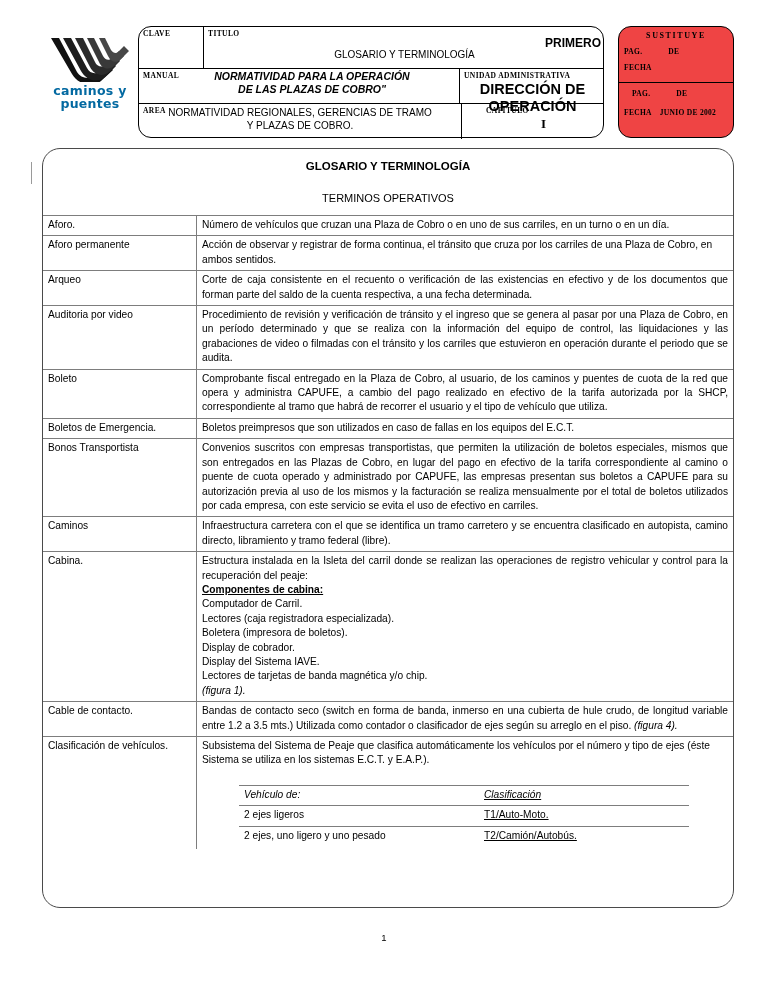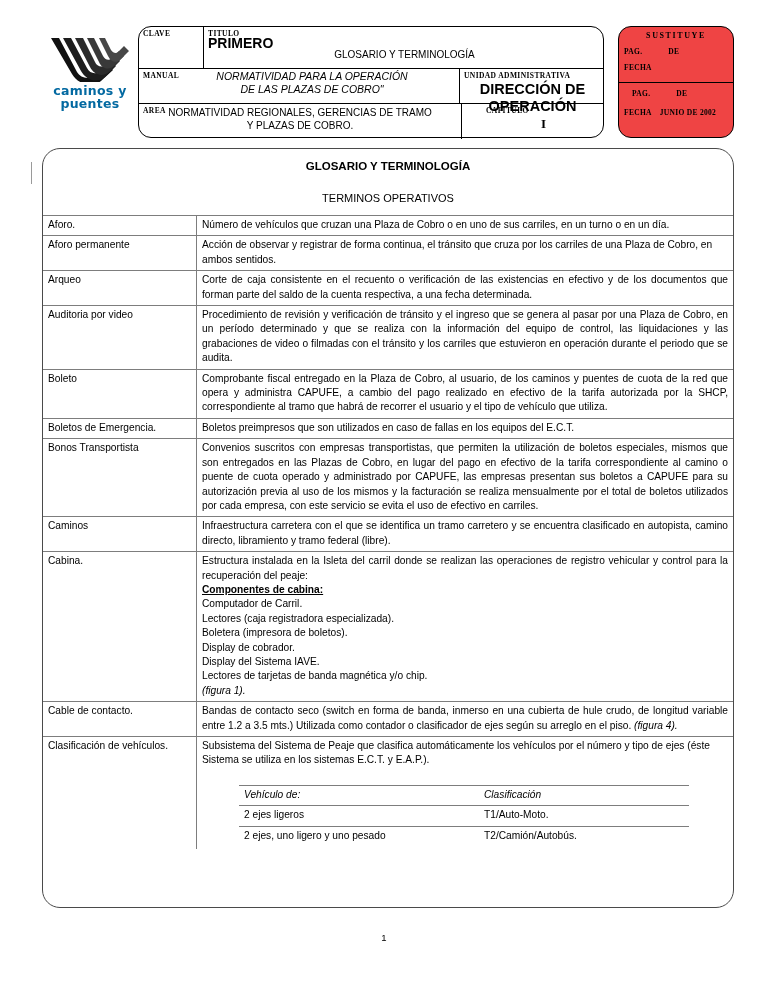--- a/index.html
+++ b/index.html
@@ -96,35 +96,35 @@
   }
 
   .cell-clave  { left: 0px;   width: 64px; }
   .cell-titulo { left: 64px;  width: 402px; }
   .cell-manual-wide { left: 0px; width: 320px; }
   .cell-unidad { left: 320px; width: 146px; }
   .cell-area   { left: 0px;   width: 322px; }
   .cell-cap    { left: 322px; width: 144px; padding-left: 24px; }
 
   .titulo-main {
-    text-align: left;
-    font-size: 14px;
+    text-align: right;
+    font-size: 12px;
     font-weight: bold;
     line-height: 12px;
     margin-top: -1px;
   }
   .titulo-sub {
     text-align: center;
     font-size: 10px;
     line-height: 12px;
   }
   .manual-text {
     text-align: center;
     font-style: italic;
-    font-weight: normal;
+    font-weight: bold;
     font-size: 10.5px;
     line-height: 12.5px;
     margin-left: 26px;
     margin-top: -1px;
   }
   .unidad-text {
     text-align: center;
     font-weight: bold;
     font-size: 14.5px;
     line-height: 17px;
@@ -248,21 +248,21 @@
     margin-left: 37px;
     border-collapse: collapse;
   }
   .veh-table td {
     border: none;
     padding: 0 0 0 0;
     font-size: 10.2px;
     line-height: 14.6px;
   }
   .veh-table td.c1 { width: 230px; }
-  .veh-table td.c2 { width: 200px; padding-left: 5px; }
+  .veh-table td.c2 { width: 200px; padding-left: 5px; text-decoration: underline; }
   .veh-head { font-style: italic; }
 
   .page-num {
     position: absolute;
     left: 0; right: 0;
     top: 932px;
     text-align: center;
     font-size: 9.5px;
   }
 </style>

